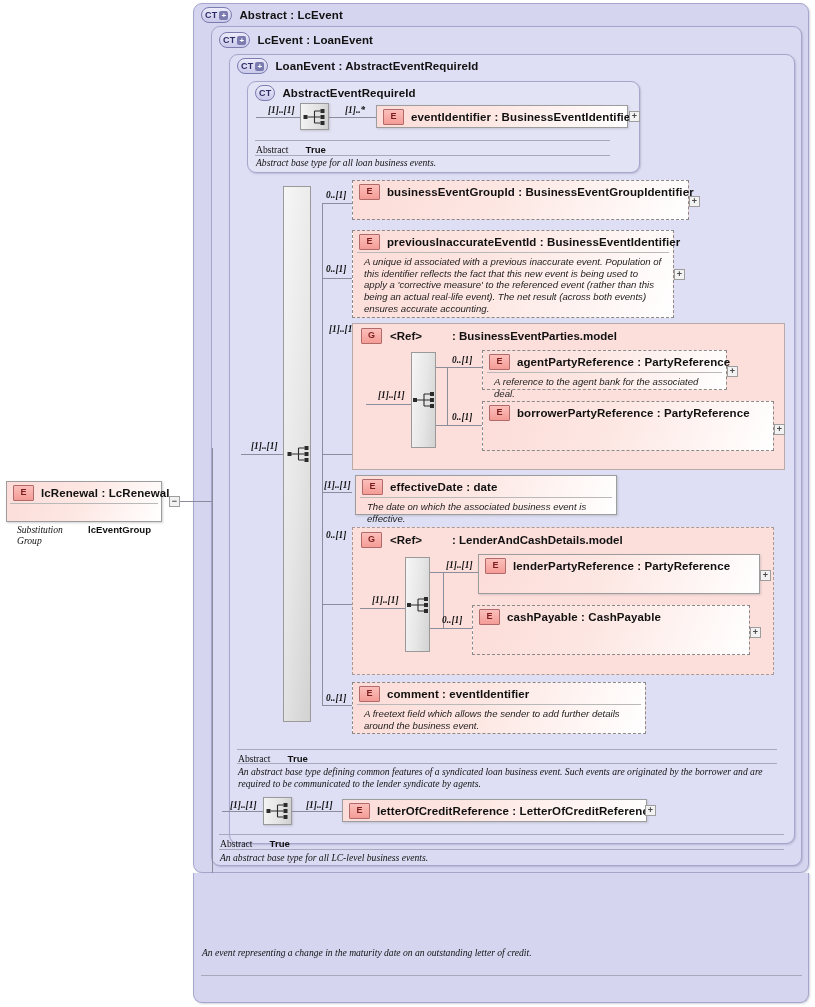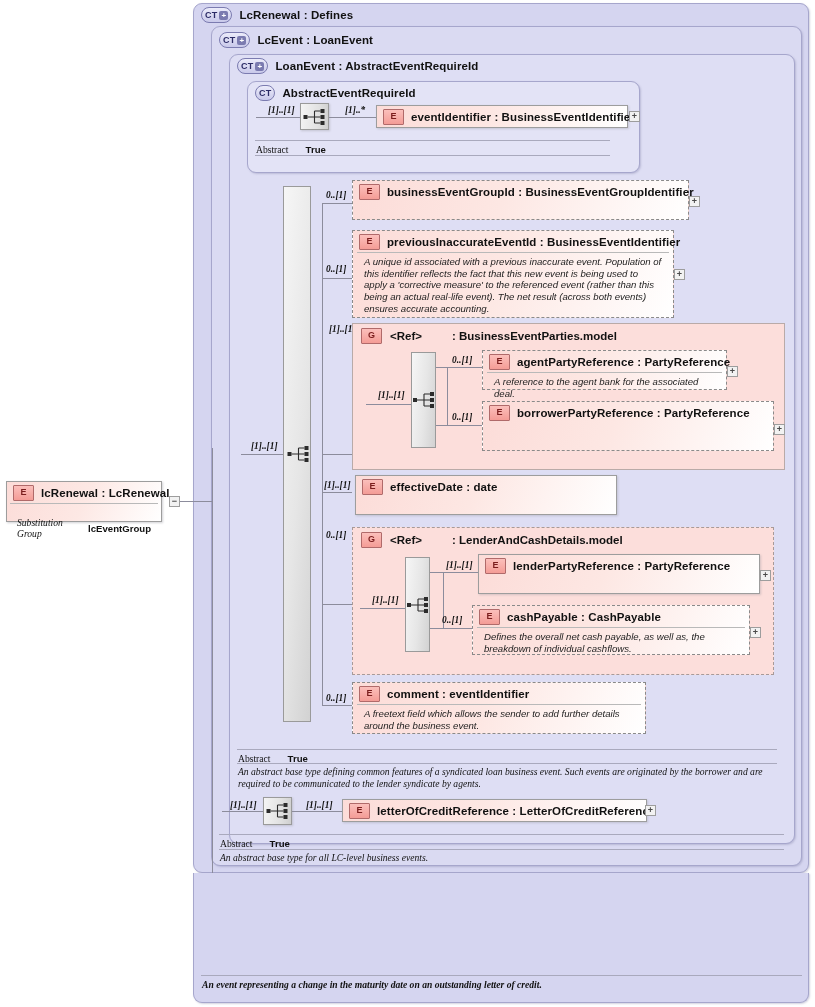--- a/index.html
+++ b/index.html
@@ -252,23 +252,23 @@
   
   .root-box {
     position: absolute;
     box-sizing: border-box;
     background: linear-gradient(115deg,#fcdcd8 0%,#fde8e4 50%,#ffffff 100%);
     border: 1px solid #9d9d9d;
     box-shadow: 1px 1px 2px rgba(140,140,150,0.4);
   }
   .root-sub {
     display: flex;
-    align-items: center;
+    align-items: flex-start;
     gap: 14px;
-    padding: 13px 7px 3px 7px;
+    padding: 20px 7px 3px 7px;
     border-top: 1px solid #b9b9b9;
     margin: 0 3px;
   }
   .root-sub-label {
     font-style: italic;
     font-size: 9.6px;
     font-family: "Liberation Serif", serif;
     color: #111;
   }
   .root-sub-value {
@@ -285,21 +285,21 @@
   <div class="ct-box lvl1" style="left:193px; top:3px; width:616px; height:870px;"></div>
   <div class="ct-box lvl2" style="left:211px; top:26px; width:591px; height:840px;"></div>
   <div class="ct-box lvl3" style="left:229px; top:54px; width:566px; height:790px;"></div>
   <div class="ct-box lvl4" style="left:247px; top:81px; width:393px; height:92px;"></div>
 
   <div class="ct-header" style="left:201px; top:7px;">
     <span class="ct-badge">
       <span>CT</span>
         <span class="plus">+</span>
     </span>
-    <span class="ct-title">LcRenewal : Defines</span>
+    <span class="ct-title">Abstract : LcEvent</span>
   </div>
   <div class="ct-header" style="left:219px; top:32px;">
     <span class="ct-badge">
       <span>CT</span>
         <span class="plus">+</span>
     </span>
     <span class="ct-title">LcEvent : LoanEvent</span>
   </div>
   <div class="ct-header" style="left:237px; top:58px;">
     <span class="ct-badge">
@@ -350,20 +350,21 @@
     </div>
   </div>
   <div class="expander" style="left:629px; top:111px;">+</div>
 
   <div class="meta-rule" style="left:255px; top:140px; width:355px;"></div>
   <div class="meta" style="left:256px; top:143px;">
     <span class="meta-label">Abstract</span>
     <span class="meta-value" style="margin-left:14px;">True</span>
   </div>
   <div class="meta-rule" style="left:255px; top:155px; width:355px;"></div>
+  <div class="meta-doc" style="left:256px; top:157px; width:360px;">Abstract base type for all loan business events.</div>
 
   <div class="seqbar" style="left:283px; top:186px; width:28px; height:536px;"></div>
   <svg class="seq-glyph" viewBox="0 0 24 18" style="left:286px; top:445px; width:25px; height:18px;">
     <rect x="1" y="7" width="4" height="4" fill="#2b2b2b"></rect>
     <rect x="18" y="1" width="4" height="4" fill="#2b2b2b"></rect>
     <rect x="18" y="7" width="4" height="4" fill="#2b2b2b"></rect>
     <rect x="18" y="13" width="4" height="4" fill="#2b2b2b"></rect>
     <path d="M5 9 H12 M12 3 V15 M12 3 H18 M12 9 H18 M12 15 H18" stroke="#2b2b2b" stroke-width="1.1" fill="none"></path>
   </svg>
   <div class="card" style="left:251px; top:441px;">[1]..[1]</div>
@@ -435,20 +436,21 @@
   </div>
   <div class="expander" style="left:774px; top:424px;">+</div>
 
   <div class="ln h" style="left:322px; top:492px; width:30px;"></div>
   <div class="card" style="left:324px; top:480px;">[1]..[1]</div>
   <div class="el-box" style="left:355px; top:475px; width:262px; height:40px;">
     <div class="el-row">
       <span class="e-badge">E</span>
       <span class="el-name">effectiveDate : date</span>
     </div>
+    <div class="el-desc">The date on which the associated business event is effective.</div>
   </div>
 
   <div class="ln h" style="left:322px; top:604px; width:30px;"></div>
   <div class="card" style="left:326px; top:530px;">0..[1]</div>
   <div class="g-box optional" style="left:352px; top:527px; width:422px; height:148px;">
     <div class="g-header">
       <span class="g-badge">G</span>
       <span class="g-ref">&lt;Ref&gt;</span>
       <span class="g-type">: LenderAndCashDetails.model</span>
     </div>
@@ -476,21 +478,20 @@
   </div>
   <div class="expander" style="left:760px; top:570px;">+</div>
 
   <div class="ln h" style="left:430px; top:628px; width:42px;"></div>
   <div class="card" style="left:442px; top:615px;">0..[1]</div>
   <div class="el-box optional" style="left:472px; top:605px; width:278px; height:50px;">
     <div class="el-row">
       <span class="e-badge">E</span>
       <span class="el-name">cashPayable : CashPayable</span>
     </div>
-    <div class="el-desc">Defines the overall net cash payable, as well as, the breakdown of individual cashflows.</div>
   </div>
   <div class="expander" style="left:750px; top:627px;">+</div>
 
   <div class="ln h" style="left:322px; top:705px; width:30px;"></div>
   <div class="card" style="left:326px; top:693px;">0..[1]</div>
   <div class="el-box optional" style="left:352px; top:682px; width:294px; height:52px;">
     <div class="el-row">
       <span class="e-badge">E</span>
       <span class="el-name">comment : eventIdentifier</span>
     </div>
@@ -561,15 +562,15 @@
   <div class="el-box optional" style="left:317px; top:927px; width:195px; height:40px;">
     <div class="el-row">
       <span class="e-badge">E</span>
       <span class="el-name">maturityDate : date</span>
     </div>
     <div class="el-desc">The original maturity date of the letter of credit.</div>
   </div>
 
   <div class="ct-box lvl1" style="left:193px; top:873px; width:616px; height:130px; border-top:none; border-radius:0 0 9px 9px;"></div>
   <div class="meta-rule" style="left:201px; top:975px; width:601px;"></div>
-  <div class="meta-doc" style="left:202px; top:979px; width:600px;font-weight:bold;">An event representing a change in the maturity date on an outstanding letter of credit.</div>
+  <div class="meta-doc" style="left:202px; top:947px; width:600px;">An event representing a change in the maturity date on an outstanding letter of credit.</div>
 
 </div>
 
 </body></html>

